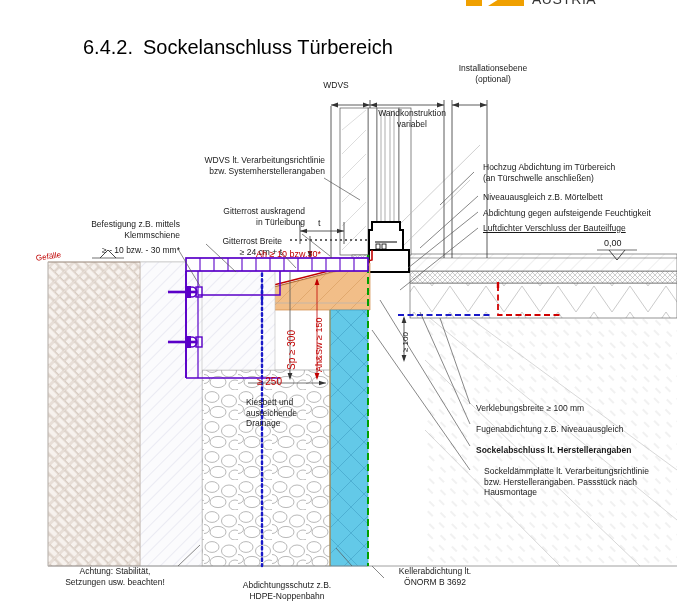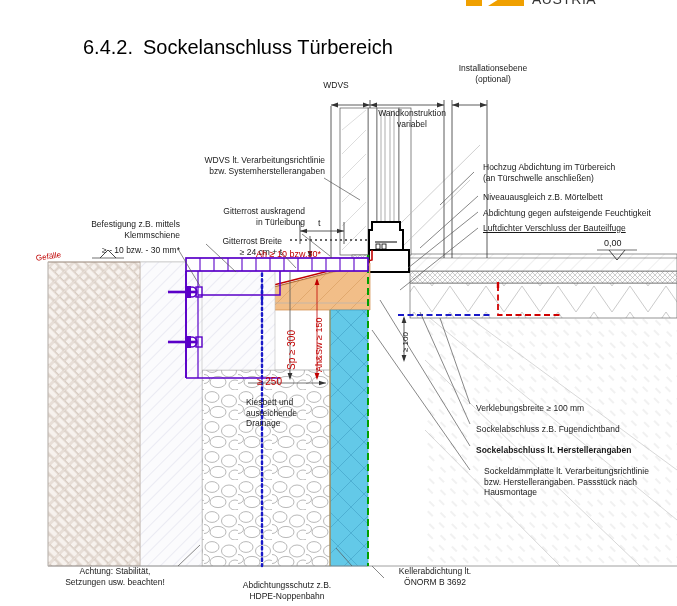--- a/index.html
+++ b/index.html
@@ -297,21 +297,21 @@
 <div class="abs lbl r" style="left:185px;top:236px;width:97px;">Gitterrost Breite
 ≥ 24 cm + t</div>
 
 <div class="abs lbl" style="left:483px;top:162px;width:190px;">Hochzug Abdichtung im Türbereich
 (an Türschwelle anschließen)</div>
 <div class="abs lbl" style="left:483px;top:192px;width:190px;">Niveauausgleich z.B. Mörtelbett</div>
 <div class="abs lbl" style="left:483px;top:208px;width:195px;">Abdichtung gegen aufsteigende Feuchtigkeit</div>
 <div class="abs lbl" style="left:483px;top:223px;width:190px;text-decoration:underline;">Luftdichter Verschluss der Bauteilfuge</div>
 
 <div class="abs lbl" style="left:476px;top:403px;width:190px;">Verklebungsbreite ≥ 100 mm</div>
-<div class="abs lbl" style="left:476px;top:424px;width:195px;">Sockelabschluss z.B. Fugendichtband</div>
+<div class="abs lbl" style="left:476px;top:424px;width:195px;">Fugenabdichtung z.B. Niveauausgleich</div>
 <div class="abs lbl" style="left:476px;top:445px;width:195px;font-weight:bold;">Sockelabschluss lt. Herstellerangaben</div>
 <div class="abs lbl" style="left:476px;top:466px;width:200px;margin-left:8px;">Sockeldämmplatte lt. Verarbeitungsrichtlinie
 bzw. Herstellerangaben. Passstück nach
 Hausmontage</div>
 
 <div class="abs lbl" style="left:246px;top:397px;width:90px;">Kiesbett und
 ausreichende
 Drainage</div>
 
 <div class="abs lbl c" style="left:45px;top:566px;width:140px;">Achtung: Stabilität,

